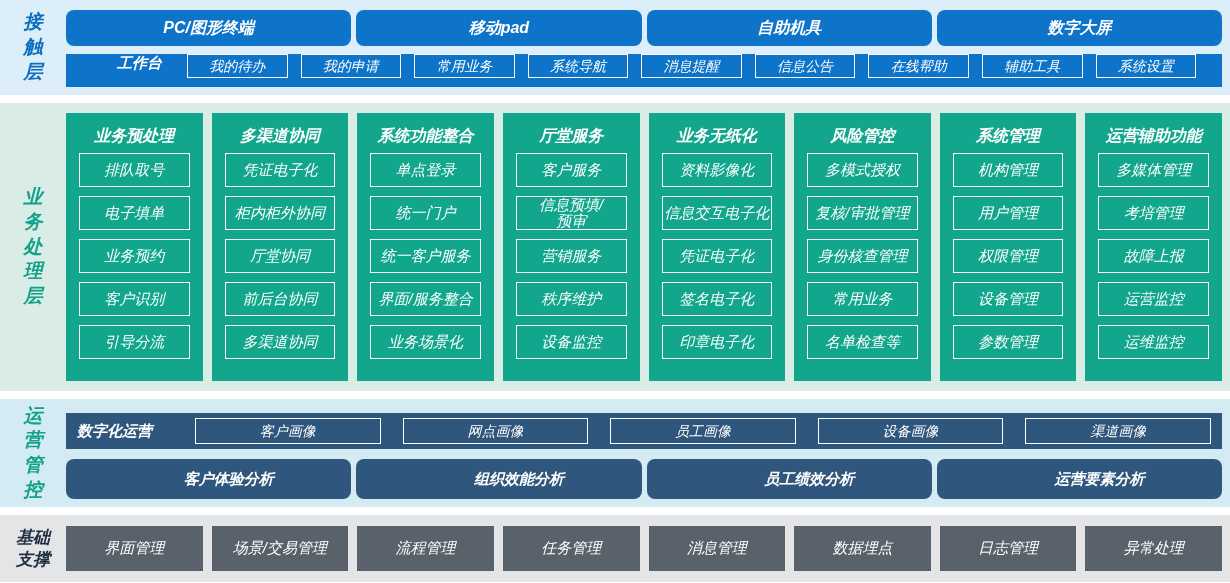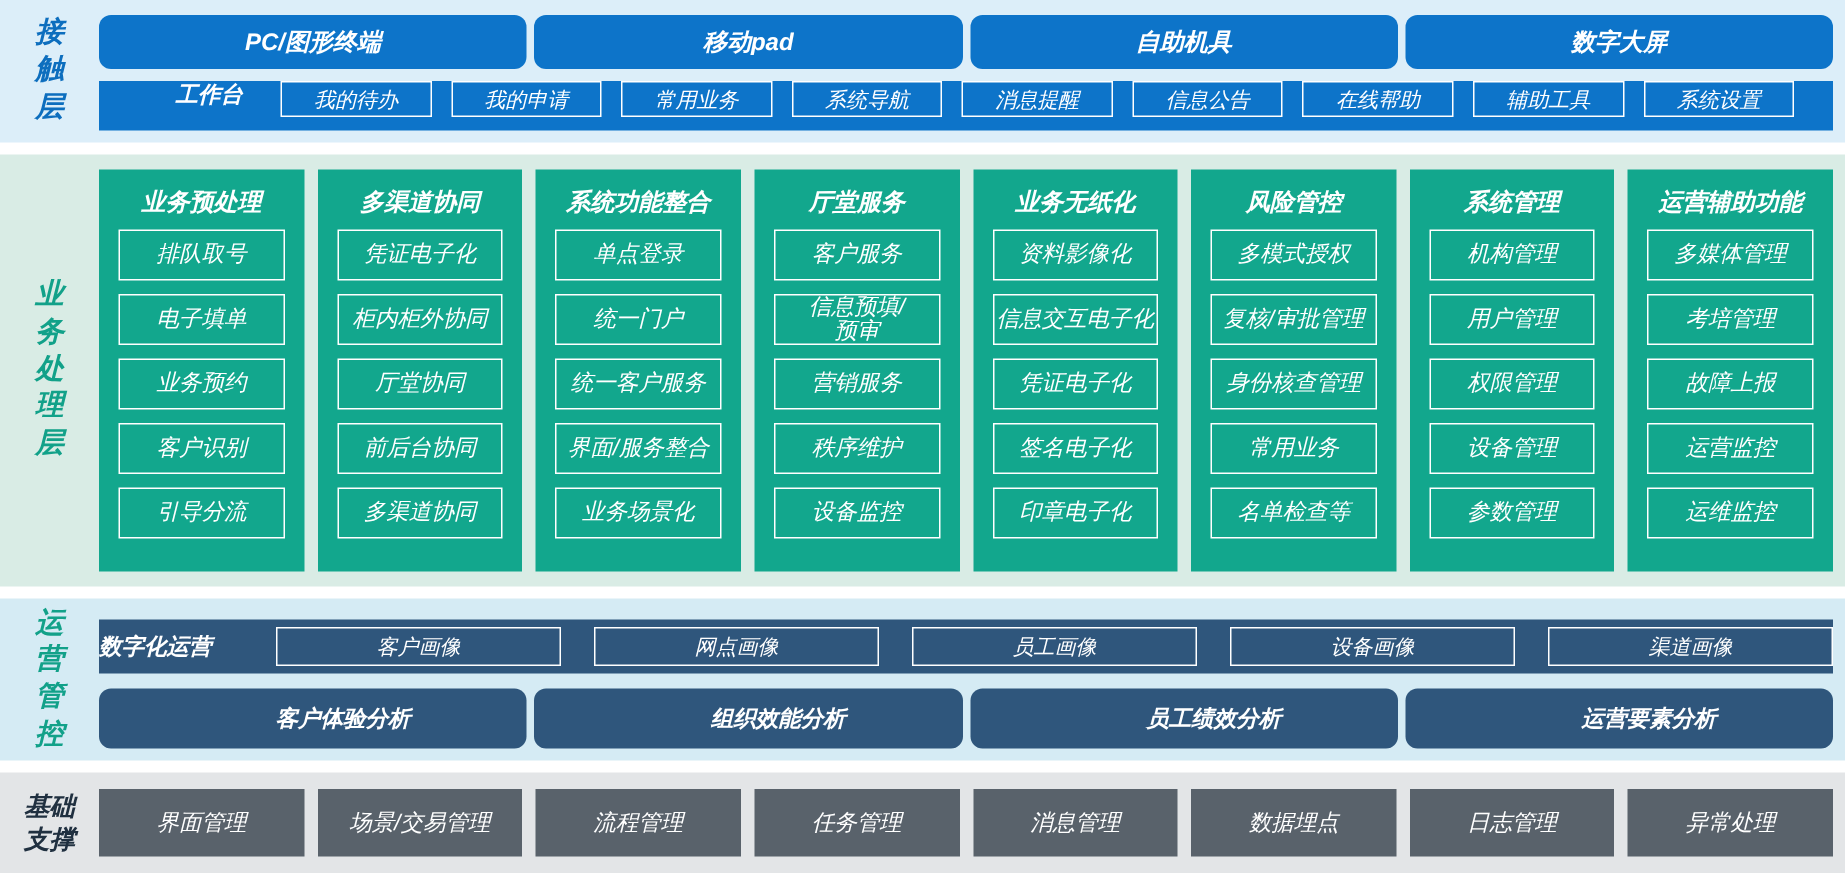--- a/index.html
+++ b/index.html
@@ -39,21 +39,21 @@
   .biz-cols{flex:1;display:flex;gap:9px;padding:10px 8px 10px 0;}
   .biz-col{flex:1;background:#12a78d;padding:8px 13px 15px;display:flex;flex-direction:column;}
   .biz-col-title{color:#fff;font-weight:bold;font-size:16px;text-align:center;height:32px;line-height:30px;}
   .biz-col-items{flex:1;display:flex;flex-direction:column;gap:9px;}
   .biz-item{height:34px;border:1px solid #fff;color:#fff;font-size:15px;
     display:flex;align-items:center;justify-content:center;text-align:center;
     white-space:pre-line;line-height:1.1;box-sizing:border-box;}
 
   
   .ops-body{flex:1;display:flex;flex-direction:column;padding:14px 8px 6px 0;}
-  .ops-bar{height:36px;background:#2f567c;display:flex;align-items:center;padding:0 0;}
+  .ops-bar{height:36px;background:#2f567c;display:flex;align-items:center;padding:0 11px;}
   .ops-label{color:#fff;font-weight:bold;font-size:15px;flex:0 0 118px;}
   .ops-items{flex:1;display:flex;gap:22px;}
   .ops-item{flex:1;height:26px;line-height:24px;border:1px solid #fff;color:#fff;
     text-align:center;font-size:14px;box-sizing:border-box;}
   .ops-analysis{margin-top:10px;display:flex;gap:5px;height:40px;}
   .ops-analysis-btn{flex:1;background:#2f567c;border-radius:8px;color:#fff;font-weight:bold;
     font-size:15px;display:flex;align-items:center;justify-content:center;padding-left:40px;}
 
   
   .fnd-items{flex:1;display:flex;gap:9px;padding:11px 8px 11px 0;}

